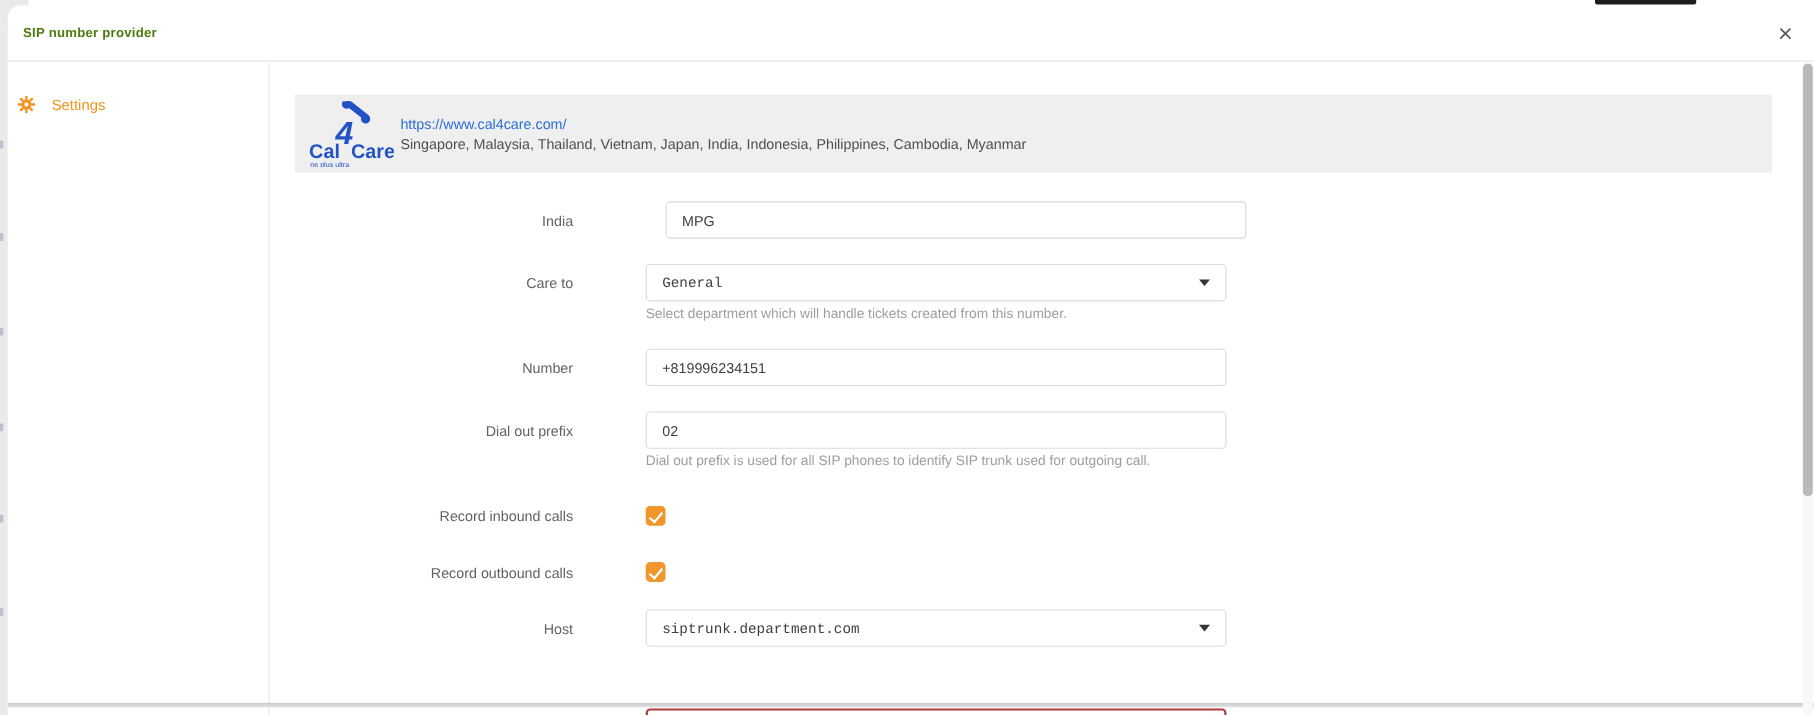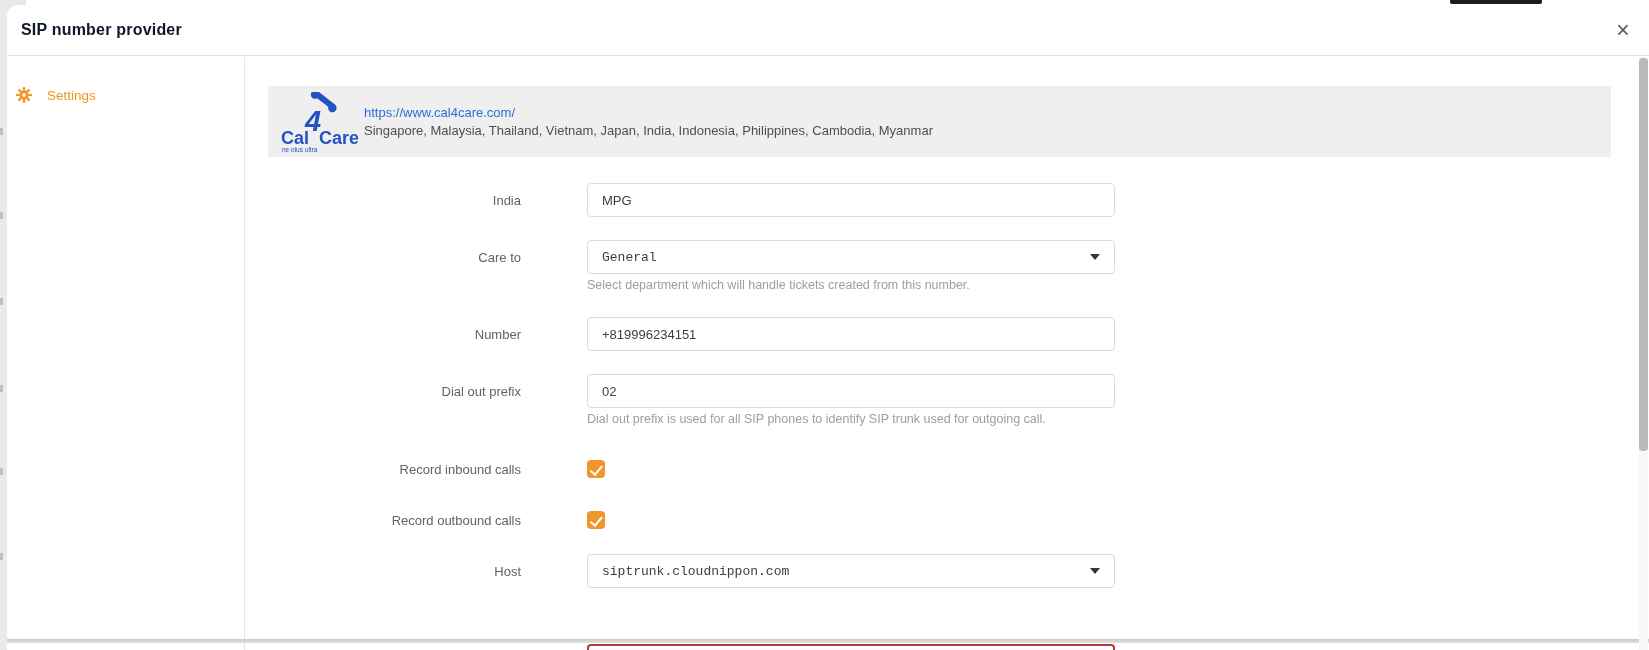--- a/index.html
+++ b/index.html
@@ -13,21 +13,21 @@
   .speck { position:absolute; left:0; width:3px; height:7px; background:#6f7d96; opacity:.38; }
 
   .top-dark-bar { position:absolute; left:1450px; top:0; width:92px; height:4px; background:#1d1d1f; z-index:9; border-radius:0 0 2px 2px; }
 
   .modal { position:absolute; left:7px; top:5px; width:1642px; height:645px; background:#fff;
            border-top-left-radius:12px; overflow:hidden; z-index:2; }
 
   
   .modal-header { position:absolute; left:0; top:0; width:100%; height:51px; background:#fff;
                   border-bottom:1px solid #e4e4e6; display:flex; align-items:center; z-index:5; }
-  .modal-title { padding-left:14px; font-size:16px; font-weight:700; color:#0f172a; letter-spacing:.2px; }
+  .modal-title { padding-left:14px; font-size:12px; font-weight:700; color:#4d7c0f; letter-spacing:.2px; }
   .close-btn { position:absolute; right:10px; top:9px; width:32px; height:32px; border:none; background:transparent;
                font-size:23px; line-height:30px; color:#5c5c5c; cursor:pointer; font-family:inherit; }
 
   
   .sidebar { position:absolute; left:0; top:52px; width:238px; height:593px; background:#fff;
              border-right:1px solid #e6e6e8; }
   .side-item { display:flex; align-items:center; gap:15px; padding:10px 0 10px 9px; margin-top:20px;
                cursor:pointer; }
   .side-item .side-label { font-size:13.5px; color:#f0951d; }
   .gear-svg { display:block; }
@@ -50,21 +50,21 @@
              cursor:pointer; }
   .fselect .sel-text { font-size:13px; color:#3c4043;font-family:Liberation Mono, monospace; }
   .caret { width:0; height:0; border-left:5px solid transparent; border-right:5px solid transparent;
            border-top:6px solid #35363a; }
   .helper { position:absolute; left:580px; font-size:12.5px; color:#9b9ea3; }
   .checkbox { position:absolute; left:580px; width:18px; height:18px; border-radius:4px; background:#f0962a; cursor:pointer; }
   .checkbox.checked::after { content:""; position:absolute; left:6px; top:2.5px; width:4.5px; height:9.5px;
             border:solid #fff; border-width:0 2px 2px 0; transform:rotate(40deg); }
 
   
-  .lbl-name { top:188px; }    .in-name  { top:178px; }
+  .lbl-name { top:188px; }    .in-name  { top:178px;margin-left:18px; }
   .lbl-goes { top:245px; }    .in-goes  { top:235px; }  .help-goes { top:273px; }
   .lbl-num  { top:322px; }    .in-num   { top:312px; }
   .lbl-dial { top:379px; }    .in-dial  { top:369px; }  .help-dial { top:407px; }
   .lbl-rin  { top:457px; }    .cb-rin   { top:455px; }
   .lbl-rout { top:508px; }    .cb-rout  { top:506px; }
   .lbl-host { top:559px; }    .in-host  { top:549px; }
 
   .bottom-band { position:absolute; left:0; top:634px; width:100%; height:4px;
                  background:linear-gradient(#c9c9cb,#e2e2e4); z-index:6; }
   .error-field { position:absolute; left:580px; top:639px; width:528px; height:30px; background:#fff;
@@ -156,21 +156,21 @@
     <div class="helper help-dial">Dial out prefix is used for all SIP phones to identify SIP trunk used for outgoing call.</div>
 
     <div class="flabel lbl-rin">Record inbound calls</div>
     <div class="checkbox cb-rin checked"></div>
 
     <div class="flabel lbl-rout">Record outbound calls</div>
     <div class="checkbox cb-rout checked"></div>
 
     <div class="flabel lbl-host">Host</div>
     <div class="fselect in-host">
-      <span class="sel-text">siptrunk.cloudnippon.com</span>
+      <span class="sel-text">siptrunk.department.com</span>
       <span class="caret"></span>
     </div>
 
     <div class="bottom-band"></div>
     <div class="error-field"></div>
 
     <div class="vscroll">
       <div class="vthumb"></div>
     </div>
 

